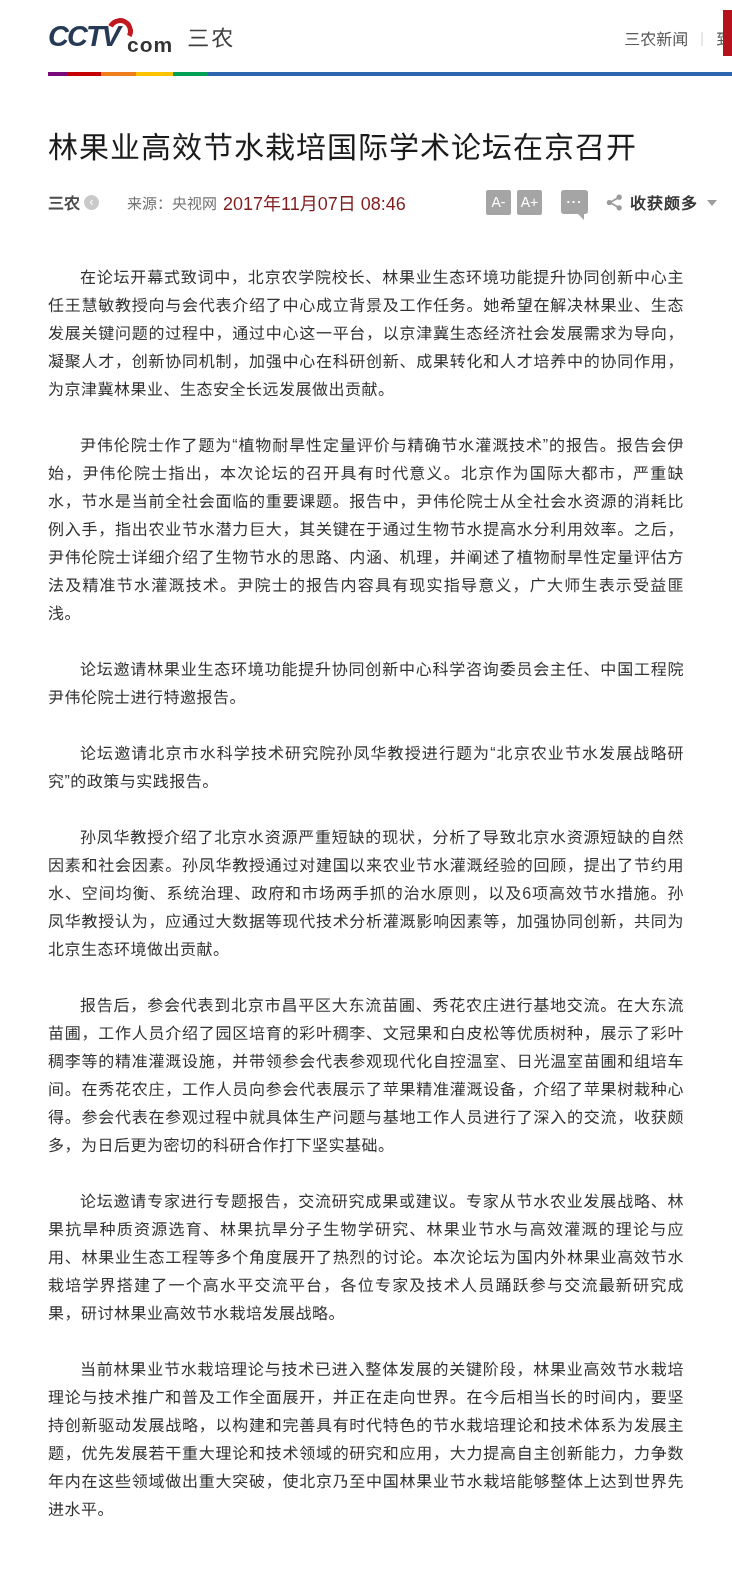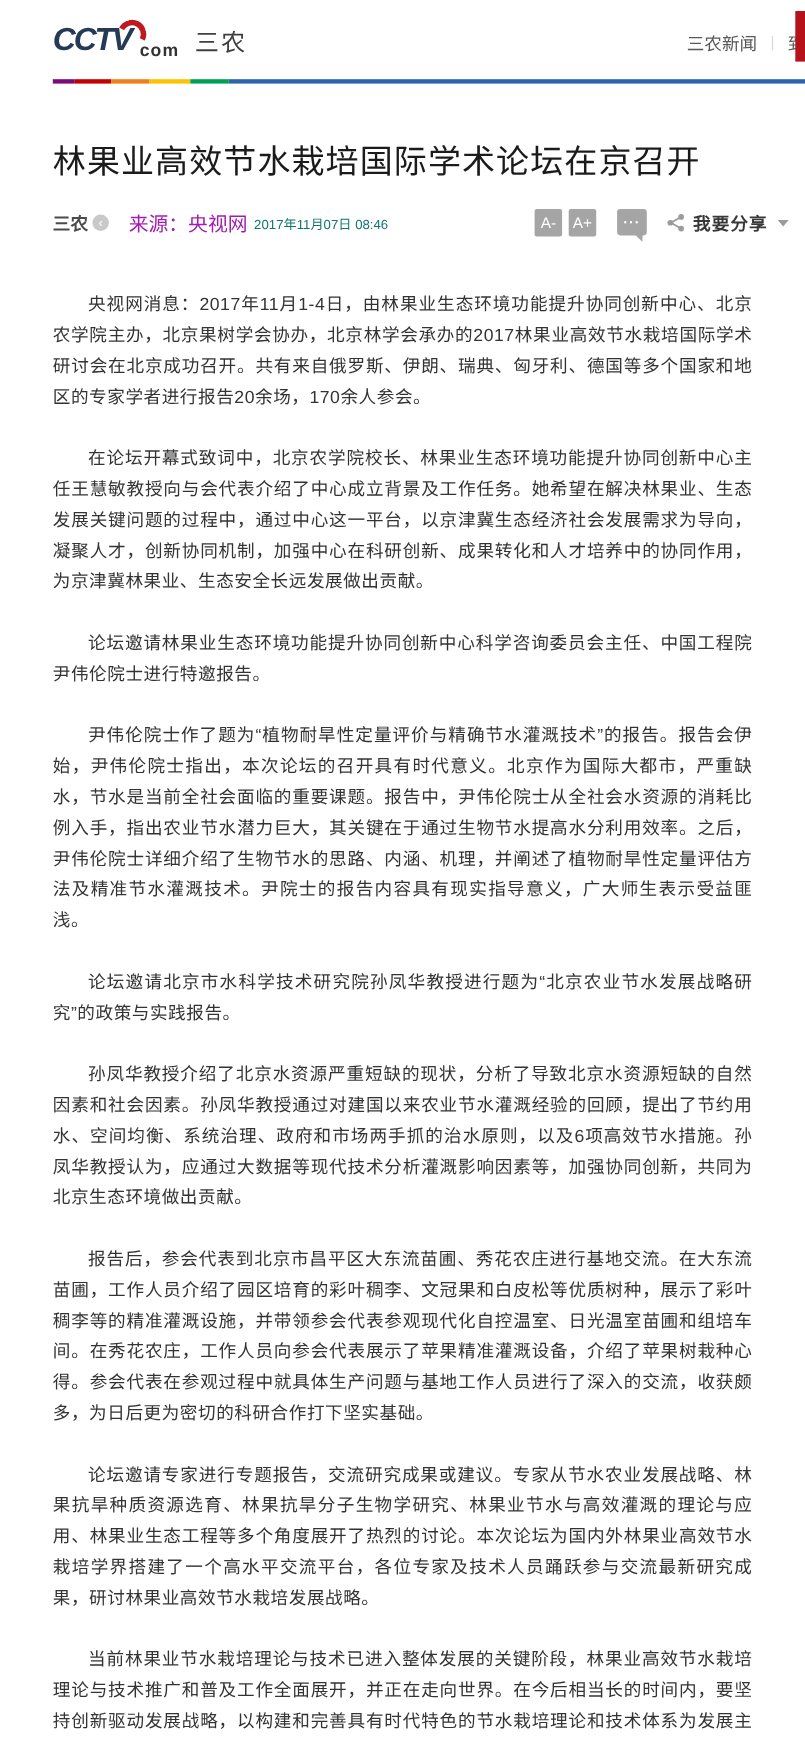--- a/index.html
+++ b/index.html
@@ -40,21 +40,21 @@
     border: 5px solid #c01920;
     border-left-color: transparent;
     border-bottom-color: transparent;
     border-radius: 50%;
     transform: rotate(-18deg);
     margin: 0 -6px 12px -12px;
     display: inline-block;
   }
   .logo-right { display: flex; flex-direction: column; line-height: 1; margin-bottom: 1px; gap: 47px; }
   .logo-site { font-size: 10px; color: #333; letter-spacing: 2px; margin-bottom: 1px; }
-  .logo-domain { font-size: 16px; color: #333; font-weight: 600; letter-spacing: 1px; }
+  .logo-domain { font-size: 21px; color: #333; font-weight: 600; letter-spacing: 1px; }
   .logo-channel { font-size: 22px; color: #3f3f3f; margin: 0 0 4px 14px; letter-spacing: 2px; }
 
   .header-nav {
     position: absolute;
     right: 0;
     top: 26px;
     display: flex;
     align-items: center;
     white-space: nowrap;
     font-size: 16px;
@@ -114,22 +114,22 @@
   .chevron-circle {
     width: 15px; height: 15px;
     background: #c9c9c9;
     border-radius: 50%;
     color: #ffffff;
     font-size: 12px;
     line-height: 14px;
     text-align: center;
     margin-left: 4px;
   }
-  .meta-source { font-size: 18px; color: #a21caf; margin-left: 18px; }
-  .meta-datetime { font-size: 12px; color: #0f766e; margin-left: 6px; text-align: center; }
+  .meta-source { font-size: 15px; color: #737373; margin-left: 28px; }
+  .meta-datetime { font-size: 18px; color: #7f1d1d; margin-left: 6px; text-align: center; }
 
   .meta-toolbar {
     margin-left: auto;
     display: flex;
     align-items: center;
   }
   .tool-btn {
     width: 25px; height: 25px;
     background: #a5a5a5;
     color: #ffffff;
@@ -243,31 +243,30 @@
       <button class="tool-btn">A+</button>
       <button class="comment-btn">···</button>
       <span class="share-control">
         <svg class="share-icon" viewBox="0 0 17 17" xmlns="http://www.w3.org/2000/svg">
           <line x1="4" y1="8.5" x2="13" y2="3.2" stroke="#9b9b9b" stroke-width="1.6"></line>
           <line x1="4" y1="8.5" x2="13" y2="13.8" stroke="#9b9b9b" stroke-width="1.6"></line>
           <circle cx="3.4" cy="8.5" r="2.6" fill="#9b9b9b"></circle>
           <circle cx="13.2" cy="3.2" r="2.6" fill="#9b9b9b"></circle>
           <circle cx="13.2" cy="13.8" r="2.6" fill="#9b9b9b"></circle>
         </svg>
-        <span class="share-label">我要分享</span>
+        <span class="share-label">收获颇多</span>
         <span class="share-caret"></span>
       </span>
     </span>
   </div>
 
   <div class="article-body">
-    <p>央视网消息：2017年11月1-4日，由林果业生态环境功能提升协同创新中心、北京农学院主办，北京果树学会协办，北京林学会承办的2017林果业高效节水栽培国际学术研讨会在北京成功召开。共有来自俄罗斯、伊朗、瑞典、匈牙利、德国等多个国家和地区的专家学者进行报告20余场，170余人参会。</p>
     <p>在论坛开幕式致词中，北京农学院校长、林果业生态环境功能提升协同创新中心主任王慧敏教授向与会代表介绍了中心成立背景及工作任务。她希望在解决林果业、生态发展关键问题的过程中，通过中心这一平台，以京津冀生态经济社会发展需求为导向，凝聚人才，创新协同机制，加强中心在科研创新、成果转化和人才培养中的协同作用，为京津冀林果业、生态安全长远发展做出贡献。</p>
+    <p>尹伟伦院士作了题为“植物耐旱性定量评价与精确节水灌溉技术”的报告。报告会伊始，尹伟伦院士指出，本次论坛的召开具有时代意义。北京作为国际大都市，严重缺水，节水是当前全社会面临的重要课题。报告中，尹伟伦院士从全社会水资源的消耗比例入手，指出农业节水潜力巨大，其关键在于通过生物节水提高水分利用效率。之后，尹伟伦院士详细介绍了生物节水的思路、内涵、机理，并阐述了植物耐旱性定量评估方法及精准节水灌溉技术。尹院士的报告内容具有现实指导意义，广大师生表示受益匪浅。</p>
     <p>论坛邀请林果业生态环境功能提升协同创新中心科学咨询委员会主任、中国工程院尹伟伦院士进行特邀报告。</p>
-    <p>尹伟伦院士作了题为“植物耐旱性定量评价与精确节水灌溉技术”的报告。报告会伊始，尹伟伦院士指出，本次论坛的召开具有时代意义。北京作为国际大都市，严重缺水，节水是当前全社会面临的重要课题。报告中，尹伟伦院士从全社会水资源的消耗比例入手，指出农业节水潜力巨大，其关键在于通过生物节水提高水分利用效率。之后，尹伟伦院士详细介绍了生物节水的思路、内涵、机理，并阐述了植物耐旱性定量评估方法及精准节水灌溉技术。尹院士的报告内容具有现实指导意义，广大师生表示受益匪浅。</p>
     <p>论坛邀请北京市水科学技术研究院孙凤华教授进行题为“北京农业节水发展战略研究”的政策与实践报告。</p>
     <p>孙凤华教授介绍了北京水资源严重短缺的现状，分析了导致北京水资源短缺的自然因素和社会因素。孙凤华教授通过对建国以来农业节水灌溉经验的回顾，提出了节约用水、空间均衡、系统治理、政府和市场两手抓的治水原则，以及6项高效节水措施。孙凤华教授认为，应通过大数据等现代技术分析灌溉影响因素等，加强协同创新，共同为北京生态环境做出贡献。</p>
     <p>报告后，参会代表到北京市昌平区大东流苗圃、秀花农庄进行基地交流。在大东流苗圃，工作人员介绍了园区培育的彩叶稠李、文冠果和白皮松等优质树种，展示了彩叶稠李等的精准灌溉设施，并带领参会代表参观现代化自控温室、日光温室苗圃和组培车间。在秀花农庄，工作人员向参会代表展示了苹果精准灌溉设备，介绍了苹果树栽种心得。参会代表在参观过程中就具体生产问题与基地工作人员进行了深入的交流，收获颇多，为日后更为密切的科研合作打下坚实基础。</p>
     <p>论坛邀请专家进行专题报告，交流研究成果或建议。专家从节水农业发展战略、林果抗旱种质资源选育、林果抗旱分子生物学研究、林果业节水与高效灌溉的理论与应用、林果业生态工程等多个角度展开了热烈的讨论。本次论坛为国内外林果业高效节水栽培学界搭建了一个高水平交流平台，各位专家及技术人员踊跃参与交流最新研究成果，研讨林果业高效节水栽培发展战略。</p>
     <p>当前林果业节水栽培理论与技术已进入整体发展的关键阶段，林果业高效节水栽培理论与技术推广和普及工作全面展开，并正在走向世界。在今后相当长的时间内，要坚持创新驱动发展战略，以构建和完善具有时代特色的节水栽培理论和技术体系为发展主题，优先发展若干重大理论和技术领域的研究和应用，大力提高自主创新能力，力争数年内在这些领域做出重大突破，使北京乃至中国林果业节水栽培能够整体上达到世界先进水平。</p>
   </div>
 
 </main>
 
 </body></html>

